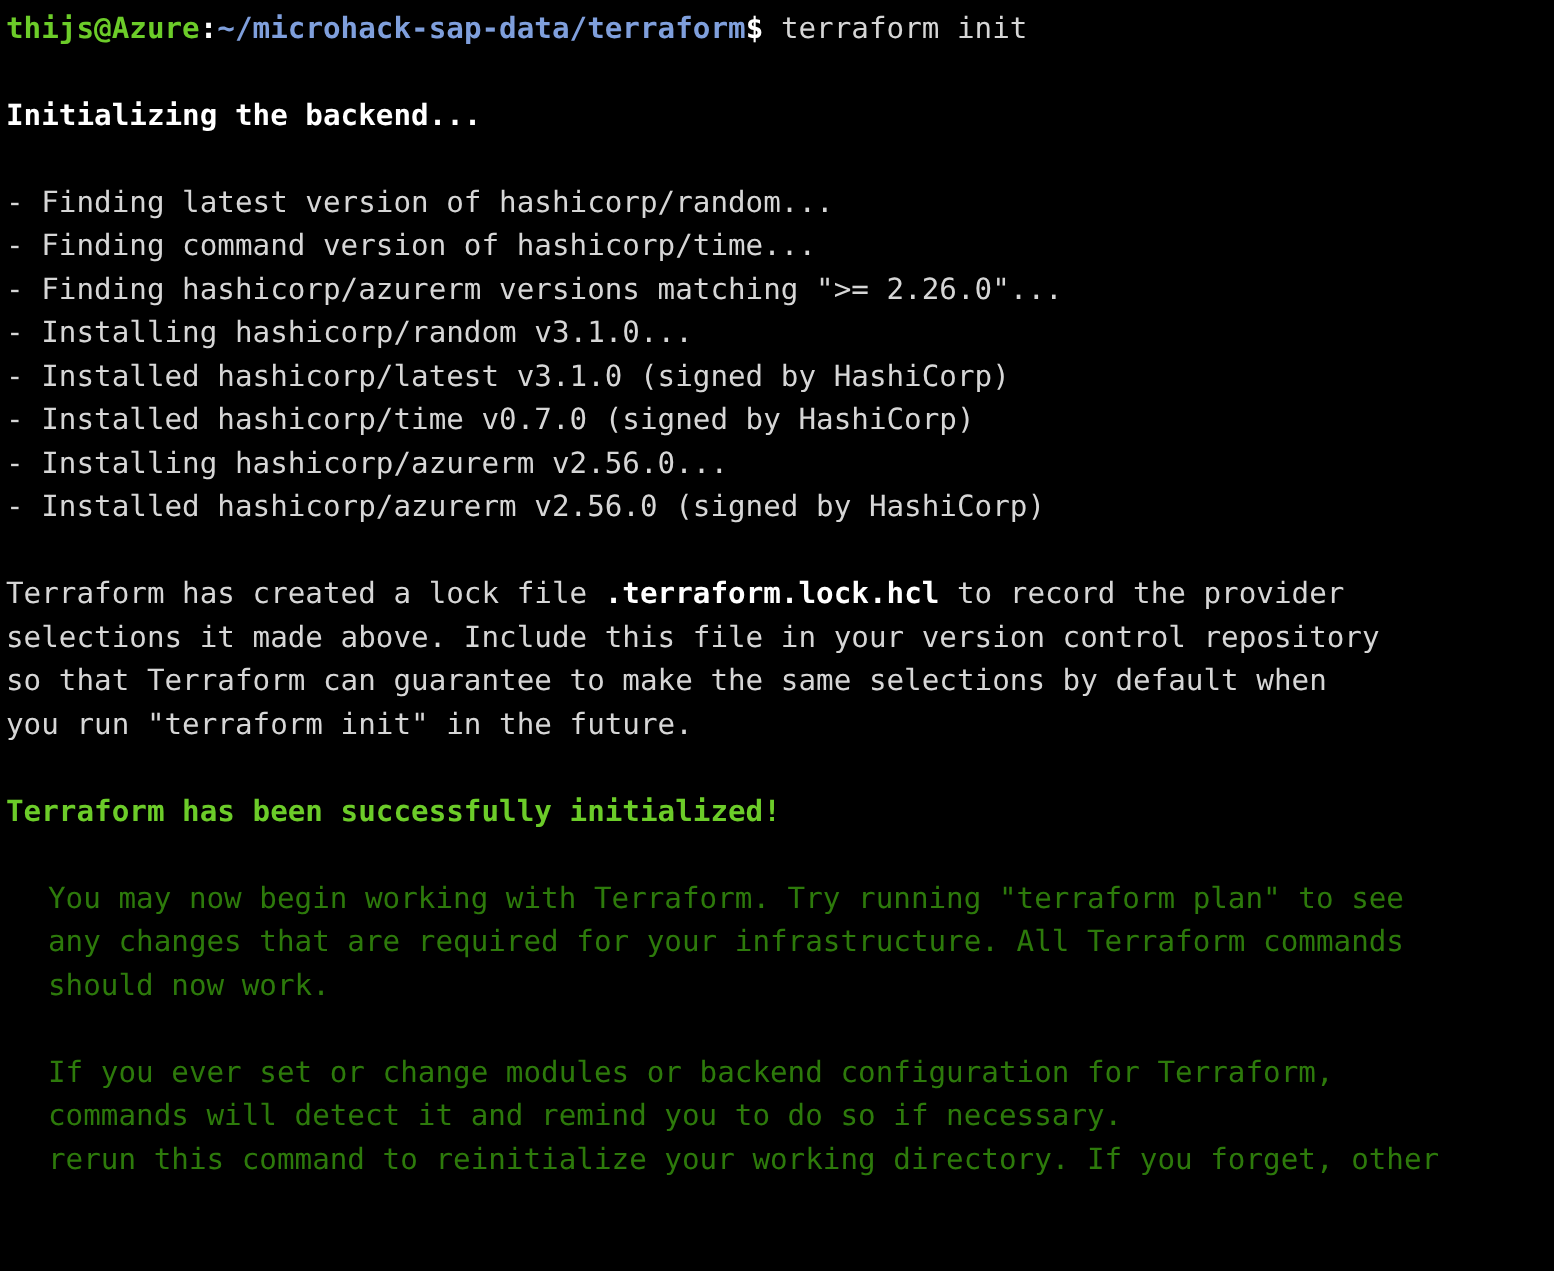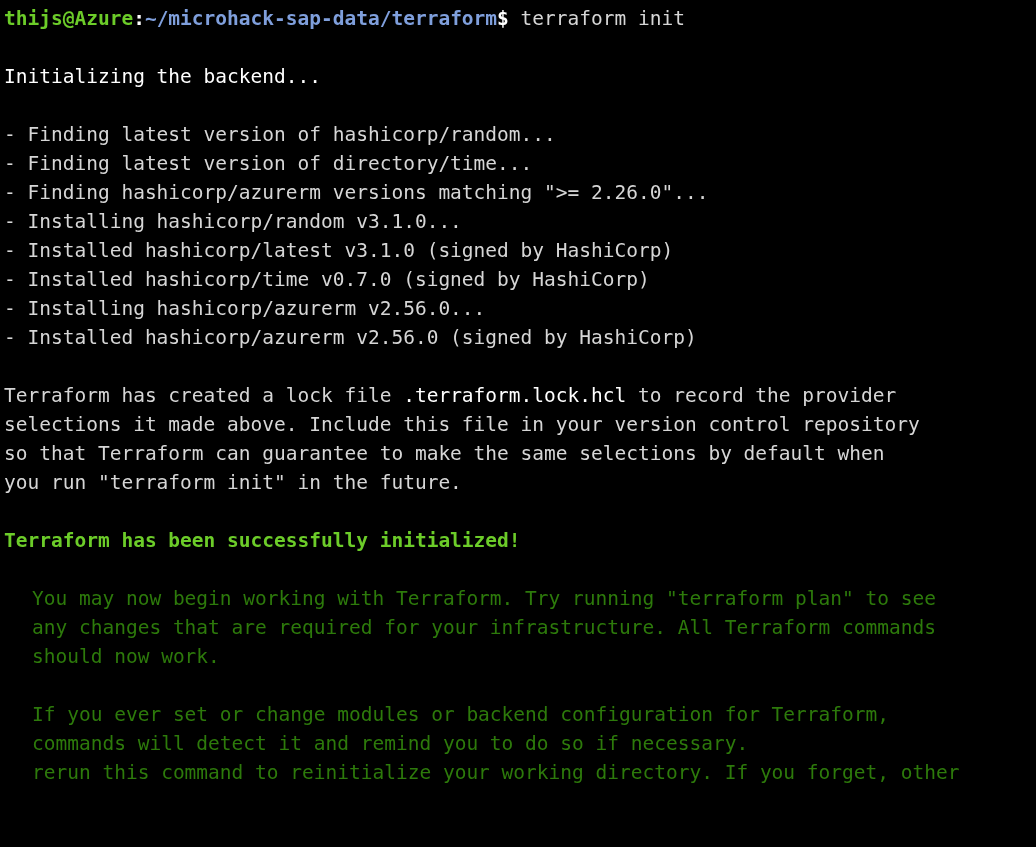--- a/index.html
+++ b/index.html
@@ -59,42 +59,42 @@
   .line.blank {
     color: transparent;
   }
 
   
   .c-white       { color: #d6d6d6; }
   .c-white-b     { color: #ffffff; font-weight: bold; }
   .c-green       { color: #2d7a0b; margin-left: 28px; }
   .c-green-b     { color: #6ccc29; font-weight: bold; }
   .c-blue-b      { color: #7f9fdc; font-weight: bold; }
-  .c-bold        { font-weight: normal; color: #ffffff; }
+  .c-bold        { font-weight: bold; color: #ffffff; }
 
   .seg { white-space: pre; }
 </style>
 </head>
 <body>
 
 <div id="terminal">
 
   <div class="clip-top">
     
   </div>
 
   <div id="screen">
 
     <div class="line"><span class="seg c-green-b">thijs@Azure</span><span class="seg c-white-b">:</span><span class="seg c-blue-b">~/microhack-sap-data/terraform</span><span class="seg c-white-b">$</span><span class="seg c-white"> terraform init</span></div>
 
     <div class="line blank"> </div>
     <div class="line c-bold">Initializing the backend...</div>
     <div class="line blank"> </div>
     <div class="line c-white">- Finding latest version of hashicorp/random...</div>
-    <div class="line c-white">- Finding latest version of directory/time...</div>
+    <div class="line c-white">- Finding command version of hashicorp/time...</div>
     <div class="line c-white">- Finding hashicorp/azurerm versions matching "&gt;= 2.26.0"...</div>
     <div class="line c-white">- Installing hashicorp/random v3.1.0...</div>
     <div class="line c-white">- Installed hashicorp/latest v3.1.0 (signed by HashiCorp)</div>
     <div class="line c-white">- Installed hashicorp/time v0.7.0 (signed by HashiCorp)</div>
     <div class="line c-white">- Installing hashicorp/azurerm v2.56.0...</div>
     <div class="line c-white">- Installed hashicorp/azurerm v2.56.0 (signed by HashiCorp)</div>
     <div class="line blank"> </div>
 
     <div class="line"><span class="seg c-white">Terraform has created a lock file </span><span class="seg c-bold">.terraform.lock.hcl</span><span class="seg c-white"> to record the provider</span></div>
     <div class="line c-white">selections it made above. Include this file in your version control repository</div>

